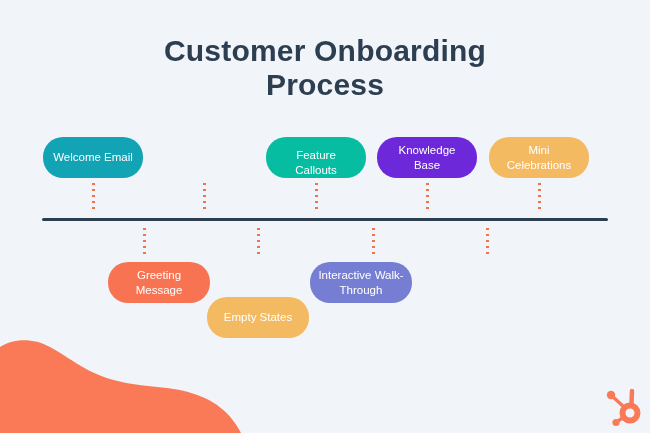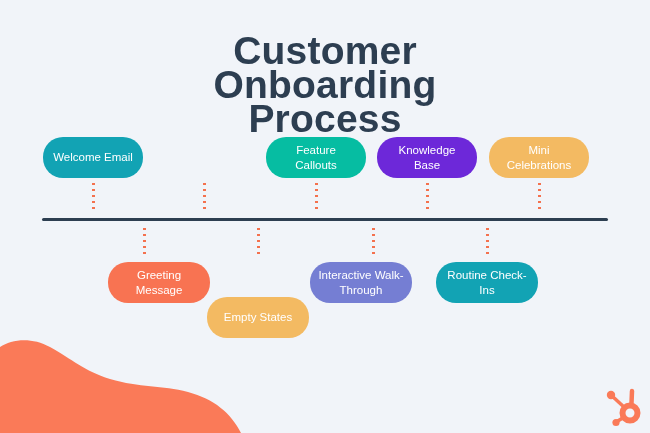--- a/index.html
+++ b/index.html
@@ -9,21 +9,21 @@
     overflow:hidden;
     font-family:"Liberation Sans","DejaVu Sans",sans-serif;
     background:#f1f4f9;
   }
   .title{
     position:absolute;
     top:34px;left:0;right:0;
     margin:0 auto;
     width:360px;
     text-align:center;
-    font-size:39px;
+    font-size:30px;
     line-height:34px;
     font-weight:800;
     letter-spacing:.2px;
   }
   .pill{
     position:absolute;
     height:41px;
     border-radius:20px;
     display:flex;
     align-items:center;
@@ -31,21 +31,21 @@
     text-align:center;
     color:#ffffff;
     font-size:11.5px;
     line-height:15px;
     font-weight:500;
     padding:0 8px;
     box-sizing:border-box;
   }
   .pill-top{top:137px;width:100px;}
   .pill-bottom{top:262px;width:102px;}
-  .pt1{left:43px;text-align:center;} .pt2{left:154px;} .pt3{left:266px;} .pt4{left:377px;} .pt5{left:489px;}
+  .pt1{left:43px;text-align:center;} .pt2{left:154px;} .pt3{left:266px;align-items:flex-end;} .pt4{left:377px;} .pt5{left:489px;}
   .pb1{left:108px;} .pb2{left:207px;} .pb3{left:310px;} .pb4{left:436px;}
   .connector{
     position:absolute;
     width:3px;
     background-image:repeating-linear-gradient(to bottom,var(--dot) 0 2.5px,transparent 2.5px 6px);
   }
   .conn-top{top:183px;height:28px;}
   .conn-bottom{top:228px;height:30px;}
   .ct1{left:92px;} .ct2{left:203px;} .ct3{left:315px;} .ct4{left:426px;} .ct5{left:538px;}
   .cb1{left:143px;} .cb2{left:257px;} .cb3{left:372px;} .cb4{left:486px;}
@@ -103,23 +103,20 @@
 
   <div class="pill pill-bottom pb1" style="background: rgb(248, 115, 82);">
     <span>Greeting Message</span>
   </div>
   <div class="pill pill-bottom pb2" style="background: rgb(243, 186, 98); margin-top: 35px;">
     <span>Empty States</span>
   </div>
   <div class="pill pill-bottom pb3" style="background: rgb(117, 126, 211);">
     <span>Interactive Walk-Through</span>
   </div>
-  <div class="pill pill-bottom pb4" style="background: rgb(18, 163, 180);">
-    <span>Routine Check-Ins</span>
-  </div>
 
   <svg class="blob" viewBox="0 0 250 95" aria-hidden="true">
     <path d="M0,9 C12,1 32,-1 50,9 C72,21 84,33 110,41 C140,50 162,47 188,54 C214,61 231,75 241,95 L0,95 Z" style="fill: rgb(250, 122, 88);"></path>
   </svg>
 
   <svg class="logo" viewBox="0 0 48 48" aria-hidden="true">
     <g>
       <circle cx="32" cy="29" r="7.5" fill="none" stroke-width="6" style="stroke: rgb(250, 122, 88);"></circle>
       <line x1="33.5" y1="19" x2="34" y2="7" stroke-width="4.5" stroke-linecap="round" style="stroke: rgb(250, 122, 88);"></line>
       <line x1="14" y1="12" x2="26" y2="23" stroke-width="3.5" style="stroke: rgb(250, 122, 88);"></line>

